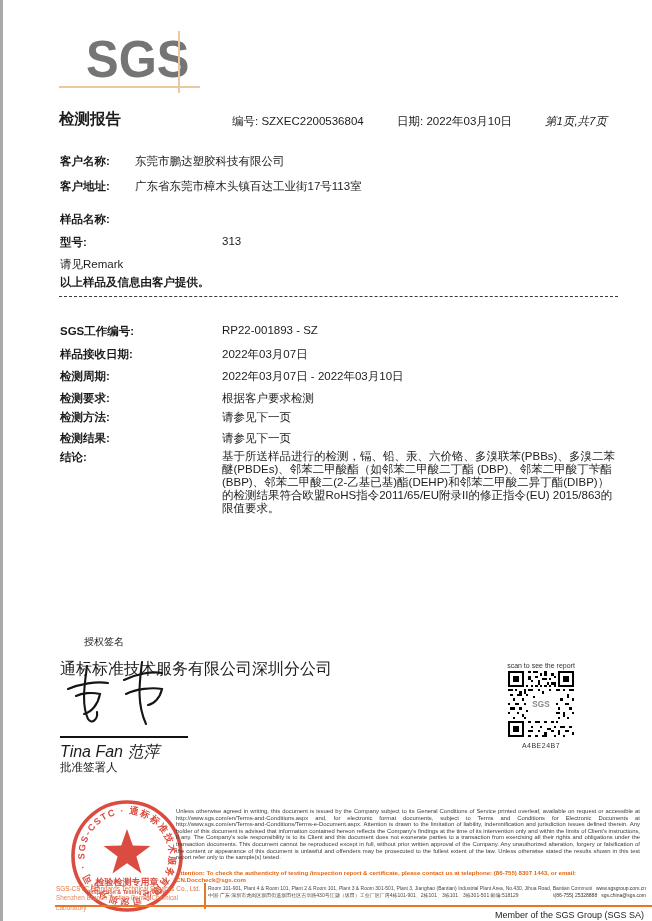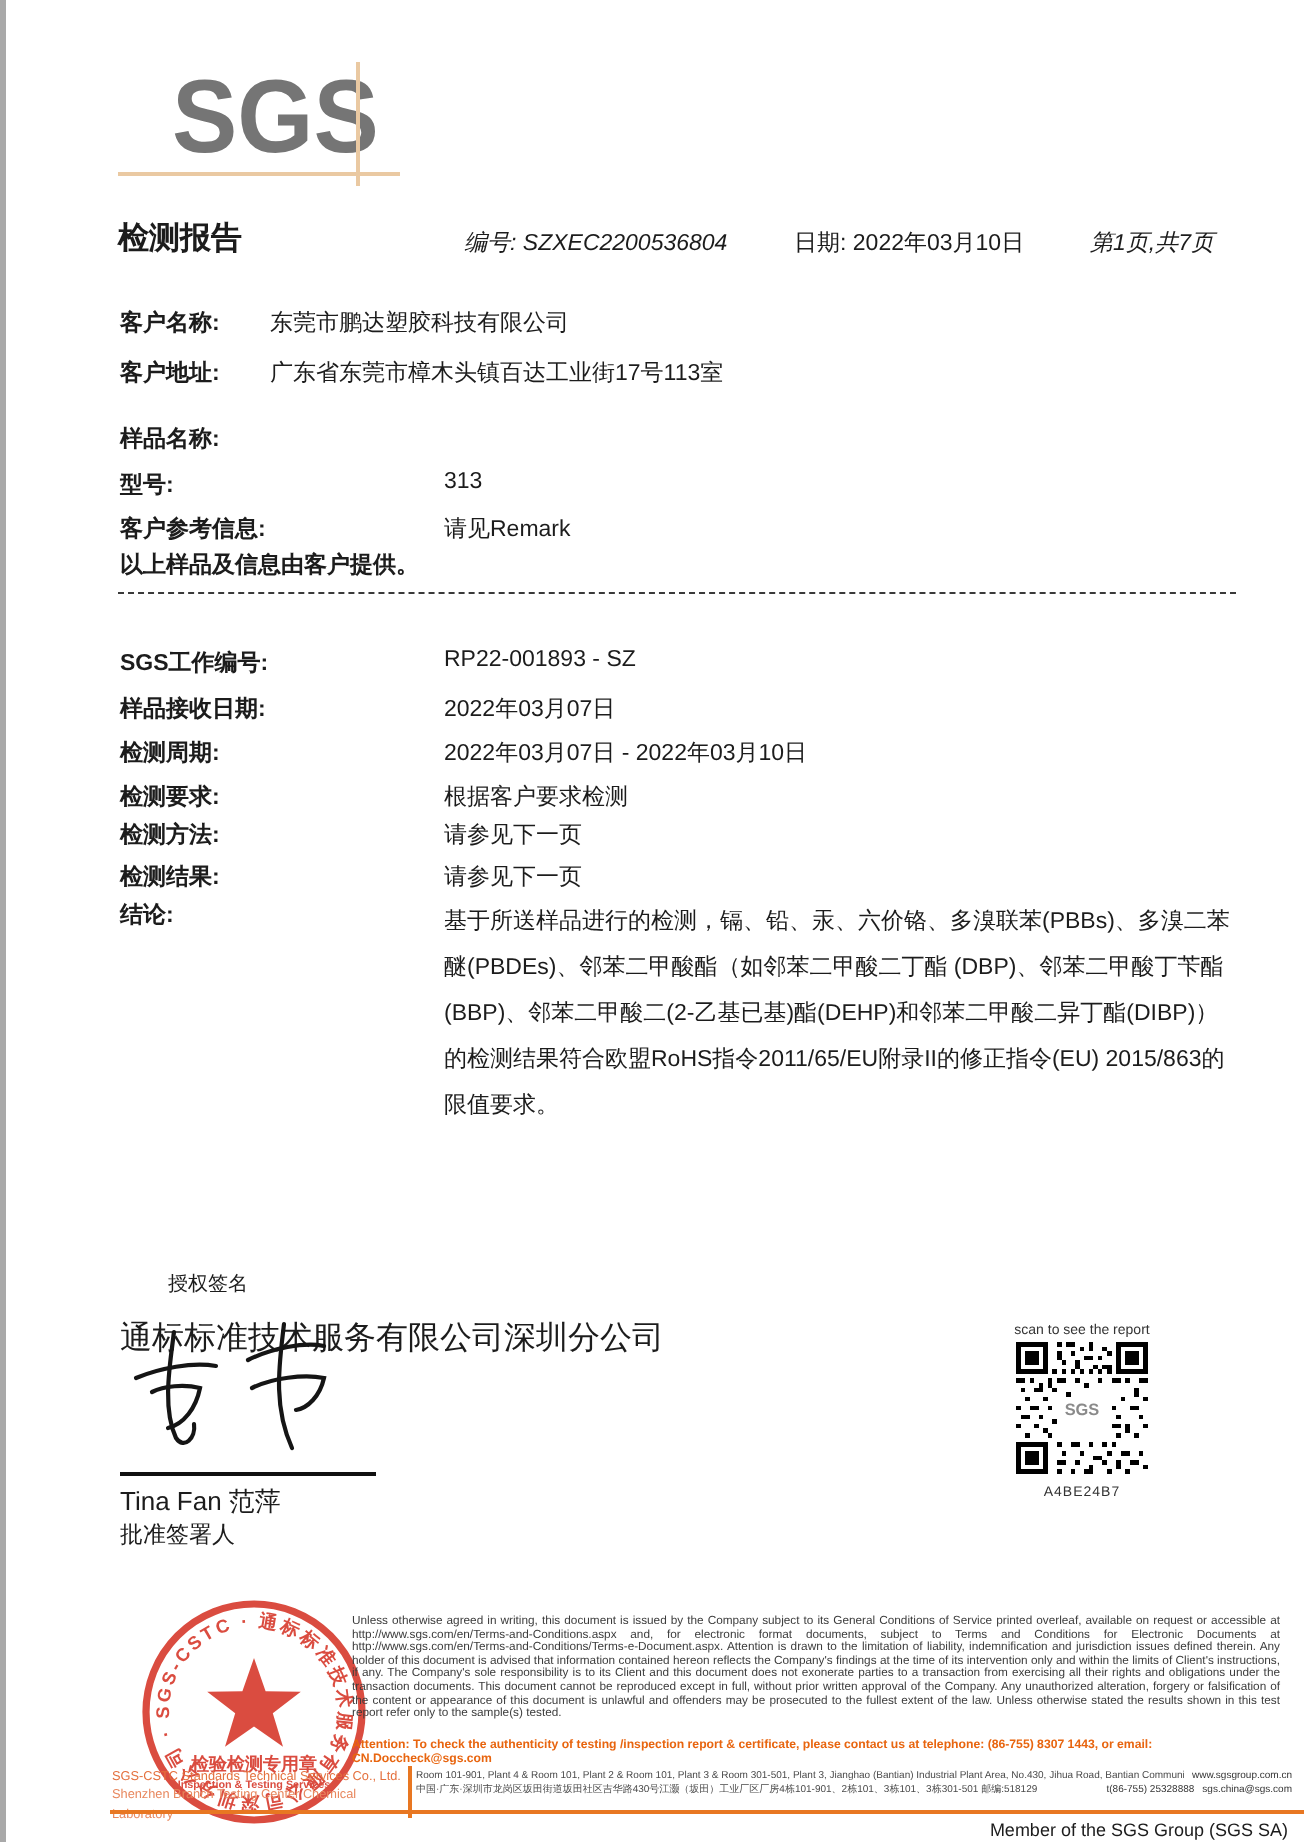--- a/index.html
+++ b/index.html
@@ -9,39 +9,39 @@
 
   
   .logo-text{position:absolute;left:86px;top:34px;font-size:48px;font-weight:bold;
              color:#757575;letter-spacing:0px;line-height:1;transform:scale(1.02,1.08);transform-origin:left top;}
   .logo-hline{position:absolute;left:59px;top:86px;width:141px;height:2px;background:#eac9a2;}
   .logo-vline{position:absolute;left:178px;top:31px;width:2px;height:62px;background:#eac9a2;}
 
   
   .doc-title{position:absolute;left:59px;top:109px;font-size:15.5px;font-weight:bold;}
   .hmeta{position:absolute;top:114px;font-size:11.5px;}
-  .no-pos{left:232px;font-style:italic;} .date-pos{left:397px;} .page-pos{left:545px;font-style:italic;}
+  .no-pos{left:232px;} .date-pos{left:397px;} .page-pos{left:545px;font-style:italic;}
 
   
   .frow{position:absolute;left:60px;display:flex;font-size:11.5px;width:560px;}
   .lab{flex:0 0 75px;font-weight:bold;}
   .lab.w162{flex-basis:162px;}
   .val{flex:1;}
   .note{position:absolute;left:60px;font-size:11.5px;font-weight:bold;}
   .dash-hr{position:absolute;left:59px;top:296px;width:559px;border-top:1.5px dashed #3a3a3a;}
 
-  .concl .val{line-height:23px;max-width:400px;}
+  .concl .val{line-height:13px;max-width:400px;}
   .concl .lab{font-weight:bold;}
 
   
   .sign-co{position:absolute;left:60px;top:619px;font-size:16px;margin-top:40px;}
   .sign-auth{position:absolute;left:60px;top:635px;font-size:10px;margin-left:24px;}
   .sig-svg{position:absolute;left:62px;top:656px;}
   .sig-line{position:absolute;left:60px;top:736px;width:128px;height:2px;background:#111;}
-  .sign-name{position:absolute;left:60px;top:742px;font-size:13px;}
+  .sign-name{position:absolute;left:60px;top:742px;font-size:16px;font-style:italic;}
   .sign-title{position:absolute;left:60px;top:760px;font-size:11.5px;text-align:right;}
 
   
   .qr-wrap{position:absolute;left:494px;top:662px;width:94px;text-align:center;}
   .qr-caption{font-size:7px;color:#333;margin-bottom:2px;}
   .qr-code-text{font-size:7px;color:#333;margin-top:1px;letter-spacing:.5px;}
 
   
   .stamp{position:absolute;left:68px;top:797px;}
   .co-orange{position:absolute;left:56px;top:884px;width:152px;font-size:6.4px;
@@ -90,21 +90,20 @@
     <span class="val">广东省东莞市樟木头镇百达工业街17号113室</span>
   </div>
   <div class="frow" style="top:212px">
     <span class="lab w162">样品名称:</span>
   </div>
   <div class="frow" style="top:235px">
     <span class="lab w162">型号:</span>
     <span class="val">313</span>
   </div>
   <div class="frow" style="top:257px">
-    <span class="lab w162">客户参考信息:</span>
     <span class="val">请见Remark</span>
   </div>
   <div class="note" style="top:275px">以上样品及信息由客户提供。</div>
 
   <div class="dash-hr"></div>
 
   <div class="frow" style="top:324px">
     <span class="lab w162">SGS工作编号:</span>
     <span class="val">RP22-001893 - SZ</span>
   </div>

